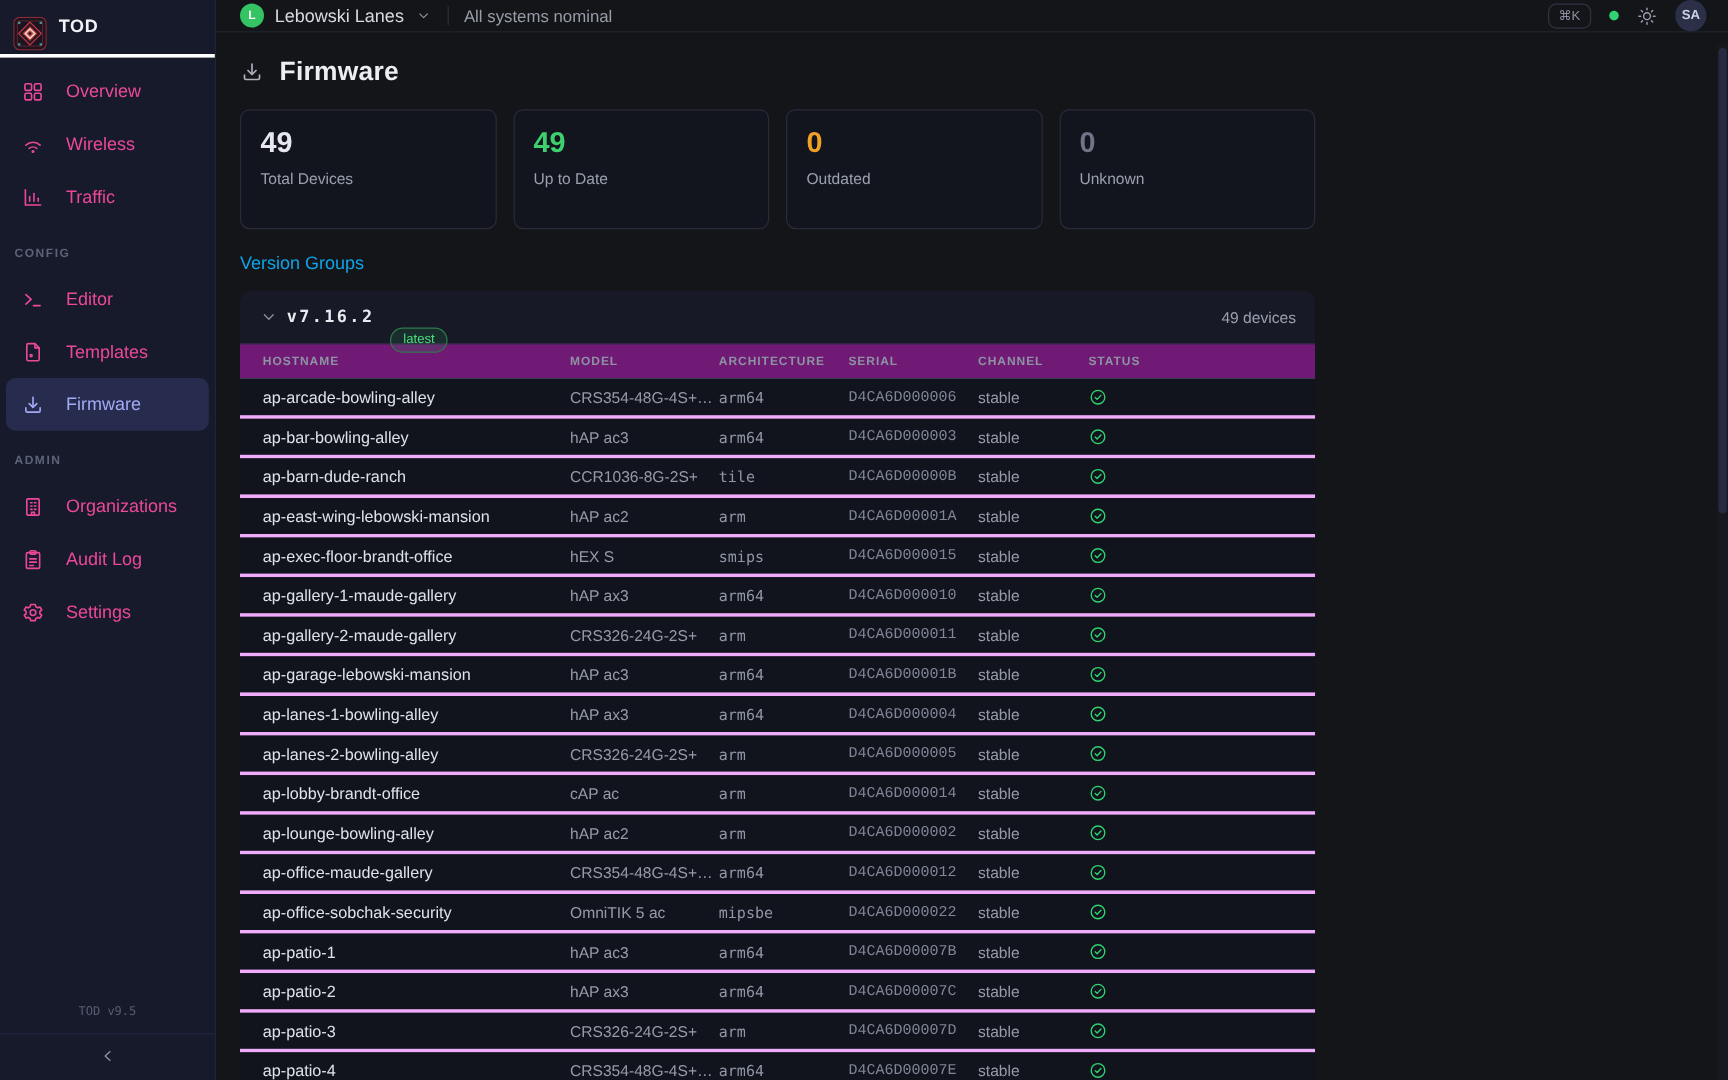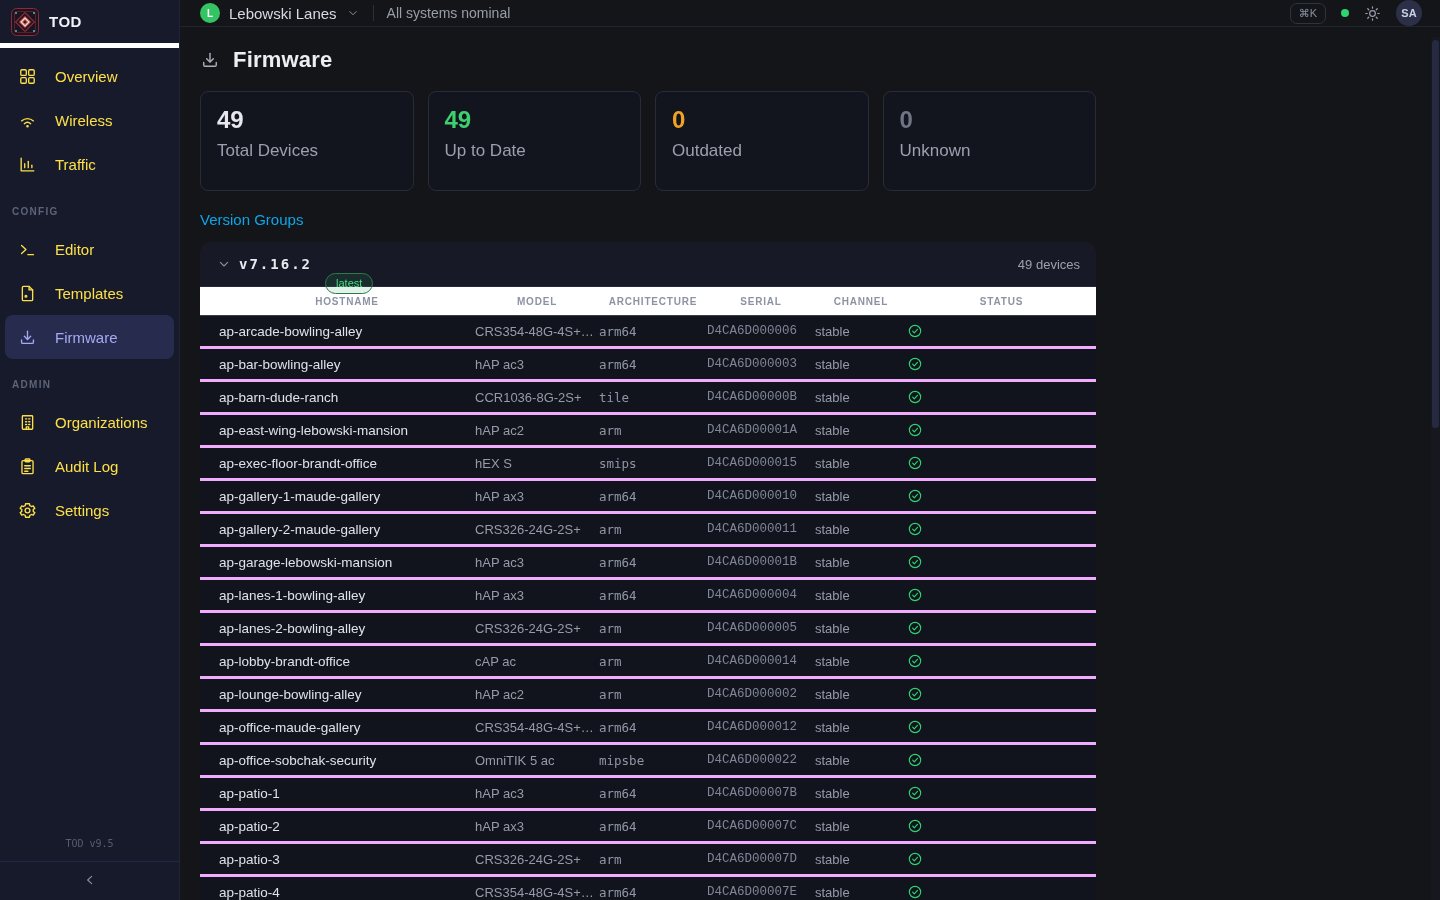--- a/index.html
+++ b/index.html
@@ -3,26 +3,26 @@
 <meta charset="utf-8">
 <title>Firmware</title>
 <style>
   * { margin:0; padding:0; box-sizing:border-box; }
   html,body { width:1440px; height:900px; overflow:hidden; }
   body { background:#141519; font-family:"Liberation Sans", sans-serif; -webkit-font-smoothing:antialiased; }
   .app { display:flex; width:1440px; height:900px; }
 
   
   .sidebar { width:180px; min-width:180px; background:#161a2b; border-right:1px solid #20243a; display:flex; flex-direction:column; }
-  .sidebar-header { height:48px; display:flex; align-items:center; gap:10px; padding:0 11px; border-bottom:5px solid #ffffff; }
+  .sidebar-header { height:48px; display:flex; align-items:flex-start; gap:10px; padding:14px 11px; border-bottom:3px solid #ffffff; }
   .logo { width:28px; height:28px; flex:0 0 auto; }
   .brand-name { color:#f2f3f7; font-weight:700; font-size:15px; letter-spacing:.5px; }
   .nav { flex:1; padding-top:6px; }
   .nav-section-label { color:#5d6478; font-size:10px; font-weight:700; letter-spacing:1.3px; padding:20px 12px 10px; }
-  .nav-item { height:44px; display:flex; align-items:center; gap:18px; padding-left:13px; margin:0 5px; border-radius:8px; color:#fde047; font-size:15px; cursor:pointer; }
+  .nav-item { height:44px; display:flex; align-items:center; gap:18px; padding-left:13px; margin:0 5px; border-radius:8px; color:#ec4899; font-size:15px; cursor:pointer; }
   .nav-item svg { width:19px; height:19px; flex:0 0 auto; }
   .nav-item.active { background:#272c4e; color:#a3aaf5; }
   .sidebar-footer { padding-bottom:2px; }
   .sidebar-version { text-align:center; font-family:"DejaVu Sans Mono", monospace; font-size:10px; color:#565d72; padding-bottom:12px; }
   .sidebar-collapse { border-top:1px solid #222741; height:37px; display:flex; align-items:center; justify-content:center; color:#8a92a6; cursor:pointer; }
   .sidebar-collapse svg { width:16px; height:16px; }
 
   
   .main { flex:1; display:flex; flex-direction:column; background:#141519; position:relative; }
   .topbar { height:37px; display:flex; align-items:center; justify-content:space-between; padding:0 18px 0 20px; border-bottom:1px solid #21232e; }
@@ -40,33 +40,33 @@
   .user-avatar { width:26px; height:26px; border-radius:50%; background:#2b3048; color:#ccd1e3; font-size:11px; font-weight:600; display:flex; align-items:center; justify-content:center; cursor:pointer; }
 
   .content { padding:20px 0 0 20px; }
   .page-title-row { display:flex; align-items:center; gap:13px; margin-bottom:18px; color:#aab0bc; }
   .page-title-row svg { width:20px; height:20px; }
   .page-title { color:#eceef2; font-size:22px; font-weight:700; letter-spacing:.2px; }
 
   .stats-grid { display:grid; grid-template-columns:repeat(4,1fr); gap:14px; width:896px; margin-bottom:20px; }
   .stat-card { background:#13151e; border:1px solid #282c3a; border-radius:8px; height:100px; padding:14px 16px; }
   .stat-value { font-size:24px; font-weight:700; line-height:1.15; }
-  .stat-label { color:#9aa0ae; font-size:17px; margin-top:7px; }
+  .stat-label { color:#9aa0ae; font-size:13px; margin-top:7px; }
 
   .section-title { color:#0ea5e9; font-size:15px; margin-bottom:14px; }
 
   .vg { width:896px; background:#14161f; border-radius:10px 10px 0 0; overflow:hidden; }
   .vg-header { height:44px; display:flex; align-items:center; padding:0 16px; background:#171a26; }
   .vg-chevron { color:#8a90a0; display:flex; cursor:pointer; }
   .vg-version { font-family:"DejaVu Sans Mono", monospace; color:#e8eaf0; font-size:14px; letter-spacing:2px; margin-left:7px; font-weight:700; }
   .badge-latest { margin-left:13px; background:rgba(46,160,90,.14); border:1px solid #2f7a4b; color:#4ade80; font-size:11px; padding:3px 10px 4px; border-radius:999px;margin-top:38px; }
   .vg-devices { margin-left:auto; color:#9aa0ae; font-size:13px; }
 
   .thead, .trow { display:grid; grid-template-columns:256px 124px 108px 108px 92px 1fr; align-items:center; padding-left:19px; }
-  .thead { height:30px; background:#ffffff; border-top:1px solid #262a38; border-bottom:1px solid #363d4d;text-align:center; }
+  .thead { height:30px; background:#701a75; border-top:1px solid #262a38; border-bottom:1px solid #363d4d; }
   .th { color:#8d93a3; font-size:10px; font-weight:700; letter-spacing:.8px; }
   .trow { height:33px; background:#12141d; border-bottom:3px solid #f0abfc; }
   .cell-host { color:#dfe2e8; font-size:13.5px; }
   .cell-model { color:#959ba8; font-size:13px; white-space:nowrap; overflow:hidden; padding-right:14px; }
   .cell-arch, .cell-serial { font-family:"DejaVu Sans Mono", monospace; font-size:12.5px; }
   .cell-arch { color:#8f96a6; }
   .cell-serial { color:#7f8697;font-family:Liberation Mono, monospace; }
   .cell-channel { color:#959ba8; font-size:13px; }
   .cell-status { color:#2fd370; display:flex; }
   .cell-status svg { width:16px; height:16px; }

